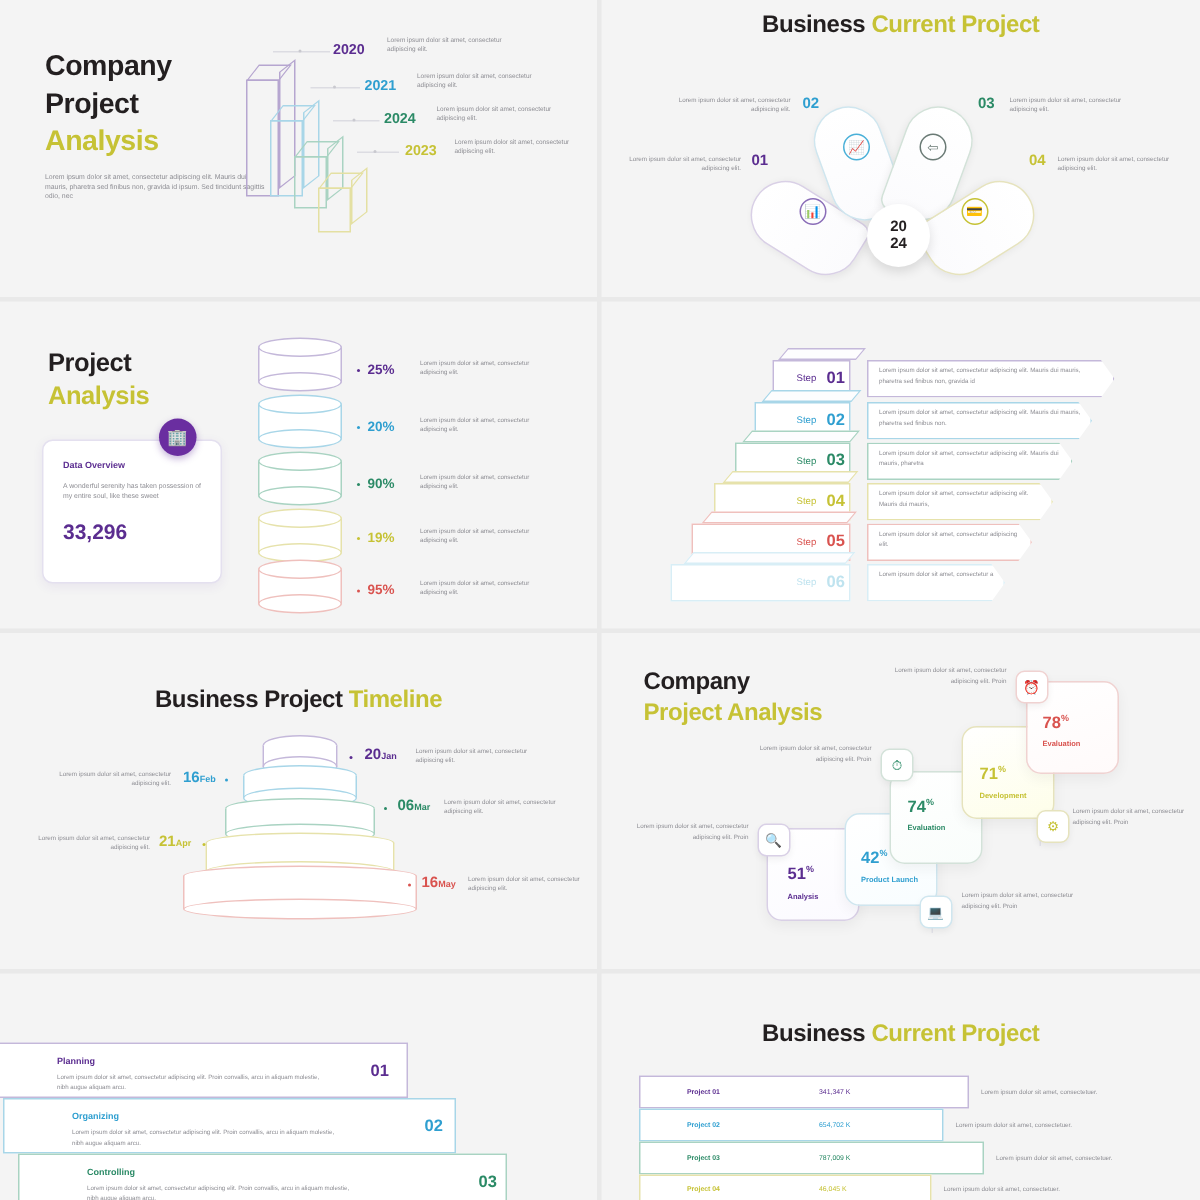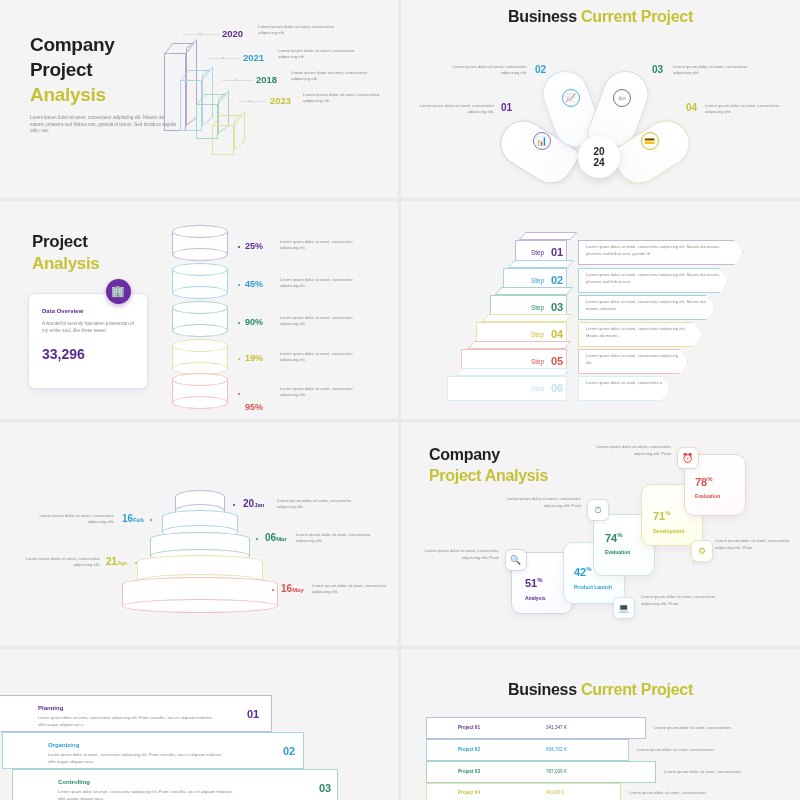--- a/index.html
+++ b/index.html
@@ -153,21 +153,21 @@
     <div class="yrrow" style="left:222px;top:28px;color:#5b2d90;">2020</div>
     <div class="yrtxt lorem" style="left:258px;top:24px;">Lorem ipsum dolor sit amet, consectetur adipiscing elit.</div>
 
     <div class="lead" style="left:207px;top:58px;width:33px;"></div>
     <div class="dotm" style="left:222px;top:57px;"></div>
     <div class="yrrow" style="left:243px;top:52px;color:#2f9fd0;">2021</div>
     <div class="yrtxt lorem" style="left:278px;top:48px;">Lorem ipsum dolor sit amet, consectetur adipiscing elit.</div>
 
     <div class="lead" style="left:222px;top:80px;width:31px;"></div>
     <div class="dotm" style="left:235px;top:79px;"></div>
-    <div class="yrrow" style="left:256px;top:74px;color:#2b8a66;">2018</div>
+    <div class="yrrow" style="left:256px;top:74px;color:#2b8a66;">2024</div>
     <div class="yrtxt lorem" style="left:291px;top:70px;">Lorem ipsum dolor sit amet, consectetur adipiscing elit.</div>
 
     <div class="lead" style="left:238px;top:101px;width:28px;"></div>
     <div class="dotm" style="left:249px;top:100px;"></div>
     <div class="yrrow" style="left:270px;top:95px;color:#c6c235;">2023</div>
     <div class="yrtxt lorem" style="left:303px;top:92px;">Lorem ipsum dolor sit amet, consectetur adipiscing elit.</div>
   </div>
 
   <div class="slide s2">
     <div class="hd title">
@@ -242,33 +242,33 @@
       <div class="tube" style="border-color:#efc0bd;"></div>
       <div class="cap" style="top:0;border-color:#efc0bd;"></div>
       <div class="cap" style="top:23px;border-color:#efc0bd;"></div>
     </div>
 
     <div class="bullet" style="left:238px;top:45px;background:#5b2d90;"></div>
     <div class="pct" style="left:245px;top:40px;color:#5b2d90;">25%</div>
     <div class="pcttx lorem" style="left:280px;top:38px;">Lorem ipsum dolor sit amet, consectetur adipiscing elit.</div>
 
     <div class="bullet" style="left:238px;top:83px;background:#2f9fd0;"></div>
-    <div class="pct" style="left:245px;top:78px;color:#2f9fd0;">45%</div>
+    <div class="pct" style="left:245px;top:78px;color:#2f9fd0;">20%</div>
     <div class="pcttx lorem" style="left:280px;top:76px;">Lorem ipsum dolor sit amet, consectetur adipiscing elit.</div>
 
     <div class="bullet" style="left:238px;top:121px;background:#2b8a66;"></div>
     <div class="pct" style="left:245px;top:116px;color:#2b8a66;">90%</div>
     <div class="pcttx lorem" style="left:280px;top:114px;">Lorem ipsum dolor sit amet, consectetur adipiscing elit.</div>
 
     <div class="bullet" style="left:238px;top:157px;background:#c6c235;"></div>
     <div class="pct" style="left:245px;top:152px;color:#c6c235;">19%</div>
     <div class="pcttx lorem" style="left:280px;top:150px;">Lorem ipsum dolor sit amet, consectetur adipiscing elit.</div>
 
     <div class="bullet" style="left:238px;top:192px;background:#d9534f;"></div>
-    <div class="pct" style="left:245px;top:201px;color:#d9534f;">95%</div>
+    <div class="pct" style="left:245px;top:187px;color:#d9534f;">95%</div>
     <div class="pcttx lorem" style="left:280px;top:185px;">Lorem ipsum dolor sit amet, consectetur adipiscing elit.</div>
   </div>
 
   <div class="slide s4">
 
     <div class="steptop" style="left:121px;top:31px;width:52px;border-color:#c4b8da;transform:skewX(-40deg);"></div>
     <div class="stepbox" style="left:114px;top:39px;width:52px;border-color:#c4b8da;"></div>
     <div class="stepL" style="left:130px;top:48px;color:#5b2d90;">Step</div>
     <div class="stepN" style="left:150px;top:45px;color:#5b2d90;">01</div>
     <div class="arrow" style="left:177px;top:39px;width:165px;border-color:#c4b8da;"></div>
@@ -304,20 +304,24 @@
 
     <div class="steptop" style="left:58px;top:167px;width:108px;border-color:#d8eef6;transform:skewX(-40deg);"></div>
     <div class="stepbox" style="left:46px;top:175px;width:120px;border-color:#d8eef6;"></div>
     <div class="stepL" style="left:130px;top:184px;color:#bfe3ef;">Step</div>
     <div class="stepN" style="left:150px;top:181px;color:#bfe3ef;">06</div>
     <div class="arrow" style="left:177px;top:175px;width:92px;border-color:#d8eef6;"></div>
     <div class="arrtx" style="left:185px;top:179px;width:80px;">Lorem ipsum dolor sit amet, consectetur a</div>
   </div>
 
   <div class="slide s5">
+    <div class="hd title">
+      <span class="dark">Business Project</span>
+      <span class="olive">Timeline</span>
+    </div>
 
     <div class="tier" style="left:175px;top:68px;width:50px;">
       <div class="top" style="width:50px;border-color:#c4b8da;"></div>
       <div class="side" style="width:50px;height:14px;border-color:#c4b8da;"></div>
       <div class="bot" style="top:14px;width:50px;border-color:#c4b8da;"></div>
     </div>
     <div class="tier" style="left:162px;top:88px;width:76px;">
       <div class="top" style="width:76px;border-color:#a8d6e8;"></div>
       <div class="side" style="width:76px;height:15px;border-color:#a8d6e8;"></div>
       <div class="bot" style="top:15px;width:76px;border-color:#a8d6e8;"></div>

